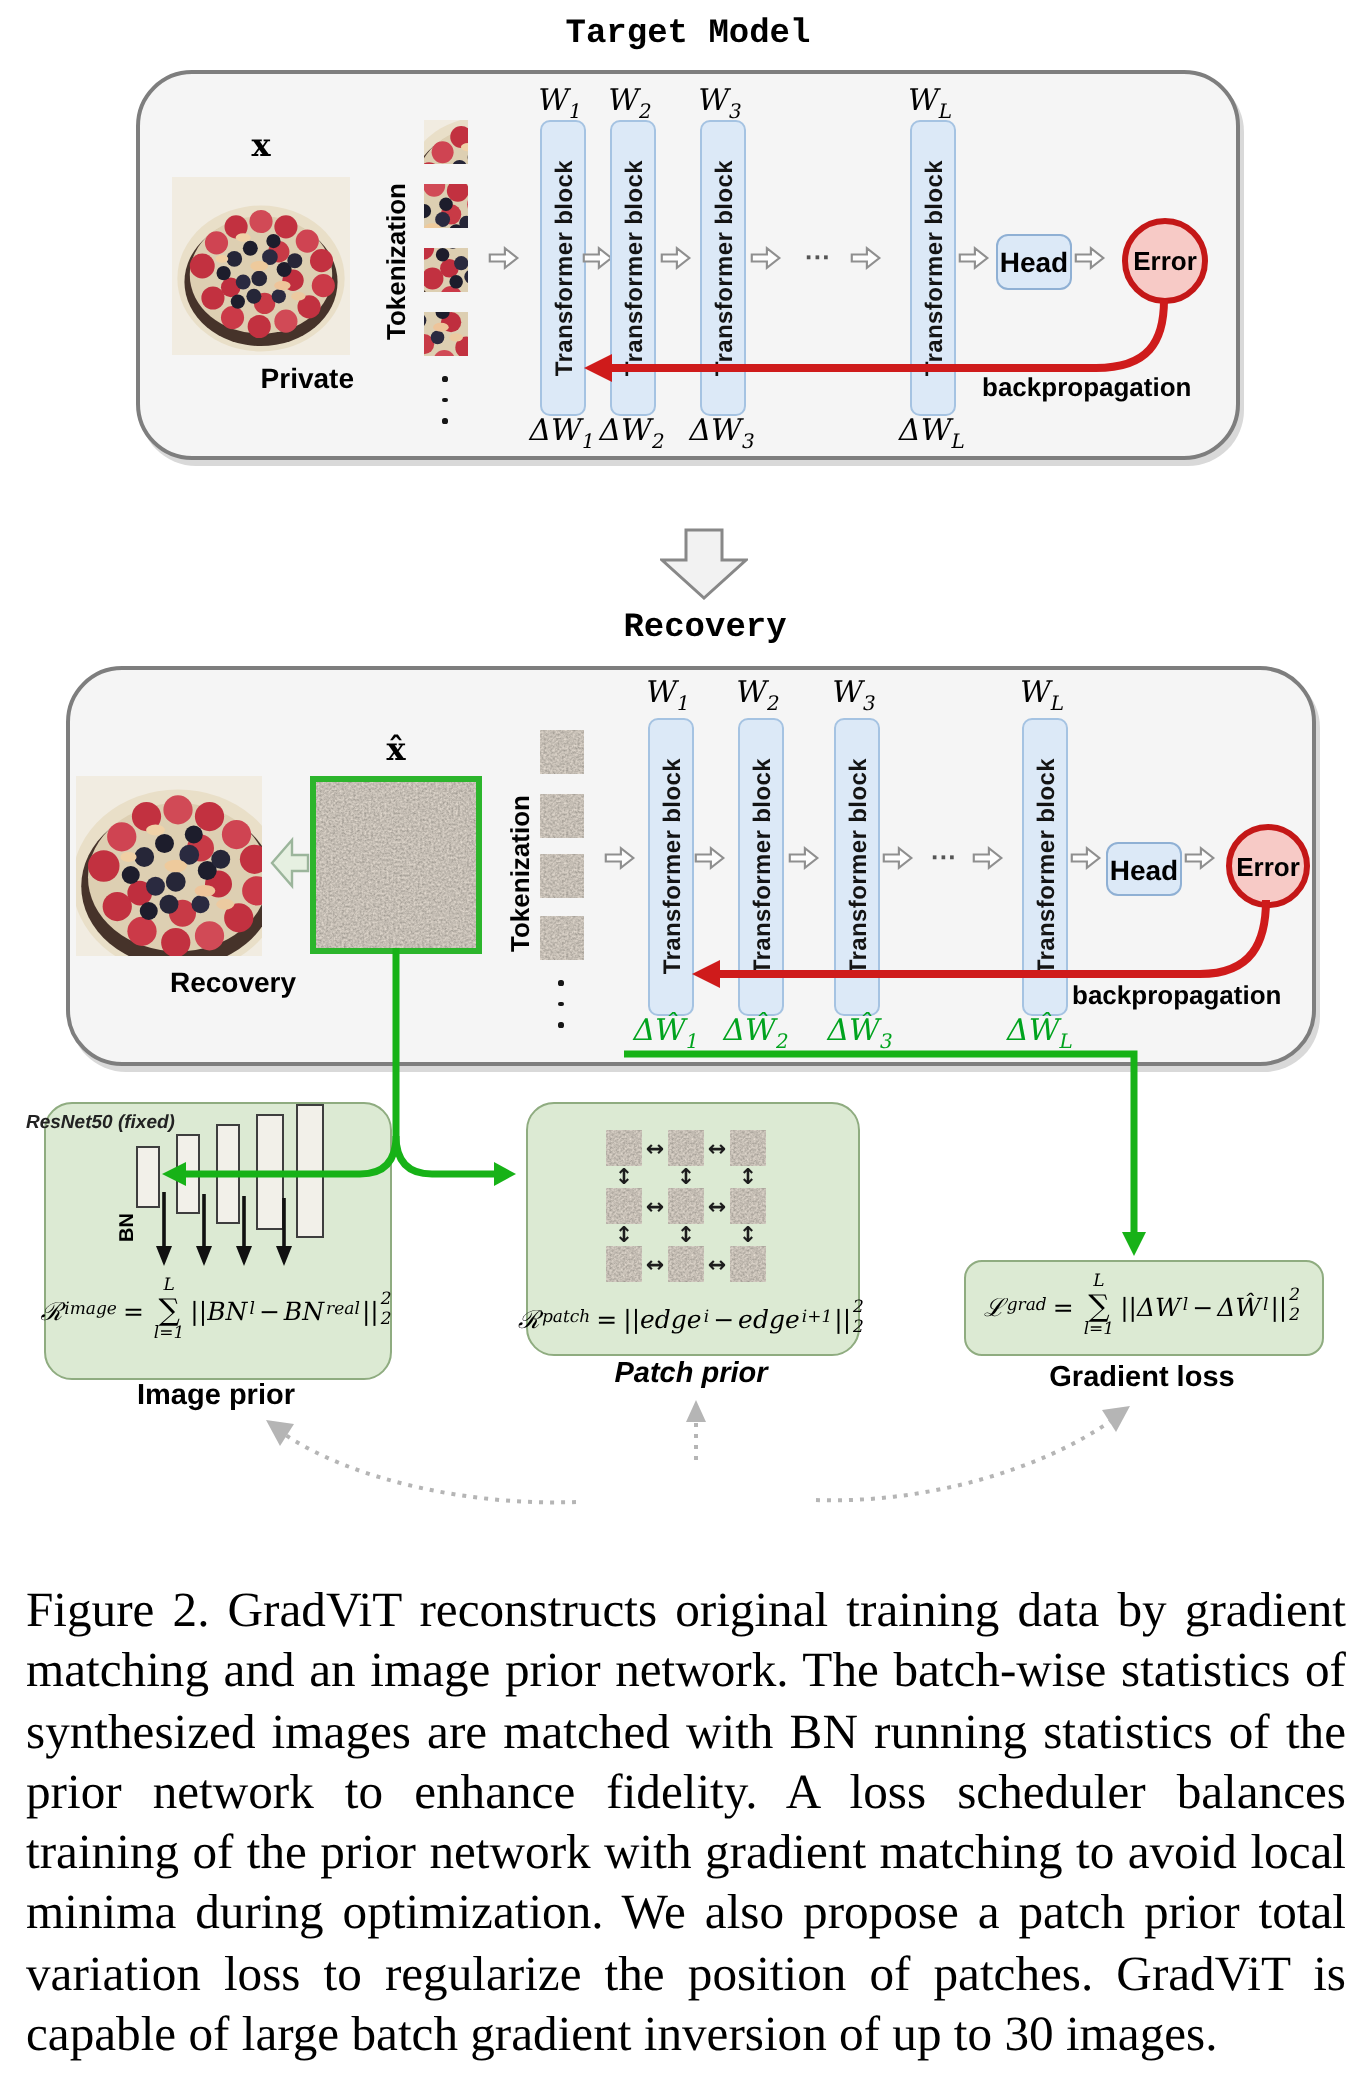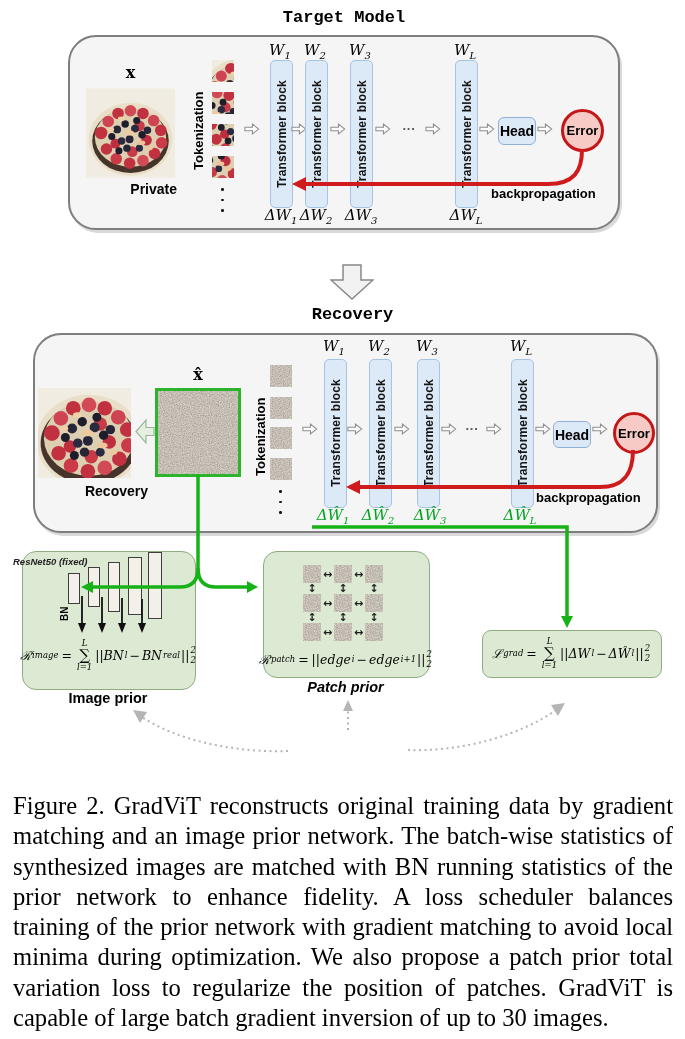--- a/index.html
+++ b/index.html
@@ -402,20 +402,21 @@
       <sub>l</sub>
     <span style="margin:0 1px;">−</span>
     <span>ΔŴ</span>
       <sub>l</sub>
     <span>||</span>
     <span class="ss">
         <span>2</span>
         <span>2</span>
       </span>
   </div>
+  <div class="caplabel" style="left:482px;top:681px;width:178px;">Gradient loss</div>
 
 
   <svg class="overlay" width="685" height="1039" viewBox="0 0 685 1039">
 
     <path d="M582 150 C582 171 574 184 548 184 L304 184" stroke="#cf1b1b" stroke-width="4" fill="none"></path>
     <polygon points="292,184 306,177 306,191" fill="#cf1b1b"></polygon>
 
     <path d="M633 450 C633 471 626 487 600 487 L358 487" stroke="#cf1b1b" stroke-width="4" fill="none"></path>
     <polygon points="346,487 360,480 360,494" fill="#cf1b1b"></polygon>
 

